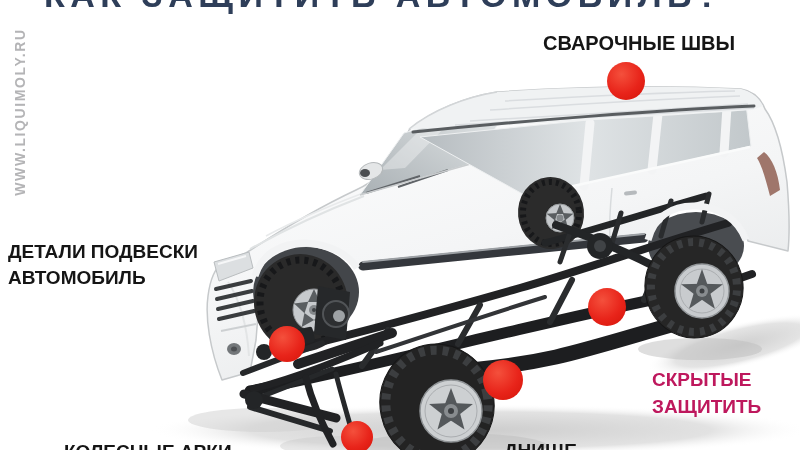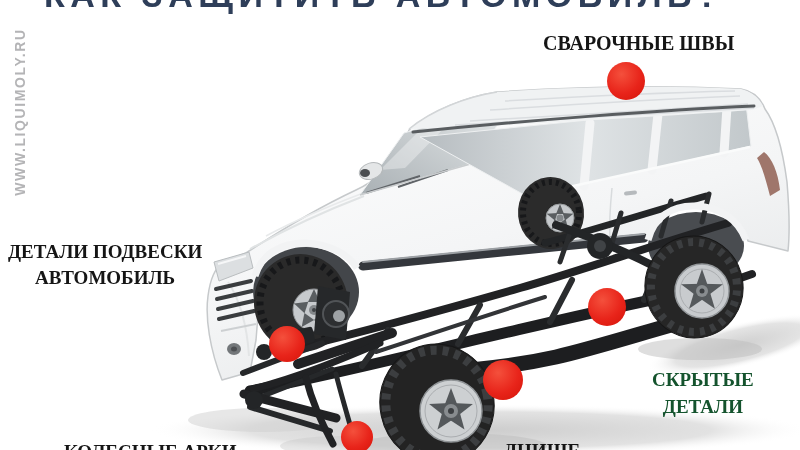--- a/index.html
+++ b/index.html
@@ -9,27 +9,27 @@
   }
   .car-svg{position:absolute;left:0;top:0;width:800px;height:450px;}
   .title{
     position:absolute;left:44px;top:-24px;font-size:34px;line-height:38px;
     font-weight:bold;letter-spacing:5.5px;white-space:nowrap;color:#2e3e59;
   }
   .watermark{
     position:absolute;left:20px;top:112px;transform:translate(-50%,-50%) rotate(-90deg);
     white-space:nowrap;font-size:14px;font-weight:bold;letter-spacing:1.6px;color:#b4b4b6;
   }
-  .lbl{position:absolute;color:#151515;font-weight:bold;white-space:nowrap;font-family:Liberation Serif, serif;}
+  .lbl{position:absolute;color:#151515;font-weight:bold;white-space:nowrap;}
   .lbl-weld{left:543px;top:32px;font-size:20px;}
   .lbl-susp{left:8px;top:239px;font-size:19px;line-height:26px;}
   .lbl-cav{left:652px;top:366px;font-size:19px;line-height:27px;}
   .lbl-arches{left:64px;top:441px;font-size:19px;}
   .lbl-bottom{left:504px;top:440px;font-size:19px;}
-  .lbl div{display:block;text-align:center;}
+  .lbl div{display:block;}
   #markers{position:absolute;left:0;top:0;width:800px;height:450px;pointer-events:none;}
   .dot{position:absolute;border-radius:50%;}
 </style>
 </head>
 <body>
 
 <div class="stage">
 
   <svg class="car-svg" viewBox="0 0 800 450" aria-hidden="true">
     <defs>
@@ -233,23 +233,23 @@
   <div class="title" style="color: rgb(46, 62, 89);">КАК ЗАЩИТИТЬ АВТОМОБИЛЬ?</div>
   <div class="watermark" style="color: rgb(180, 180, 182);">WWW.LIQUIMOLY.RU</div>
 
   <div class="lbl lbl-weld" style="color: rgb(21, 21, 21);">СВАРОЧНЫЕ ШВЫ</div>
 
   <div class="lbl lbl-susp" style="color: rgb(21, 21, 21);">
     <div>ДЕТАЛИ ПОДВЕСКИ</div>
     <div>АВТОМОБИЛЬ</div>
   </div>
 
-  <div class="lbl lbl-cav" style="color: #14532d;">
+  <div class="lbl lbl-cav" style="color: #be185d;">
     <div>СКРЫТЫЕ</div>
-    <div>ДЕТАЛИ</div>
+    <div>ЗАЩИТИТЬ</div>
   </div>
 
   <div class="lbl lbl-arches" style="color: rgb(21, 21, 21);">КОЛЕСНЫЕ АРКИ</div>
   <div class="lbl lbl-bottom" style="color: rgb(21, 21, 21);">ДНИЩЕ</div>
 
   <div id="markers">
       <div class="dot" style="left: 607px; top: 62px; height: 38px; width: 38px; background: radial-gradient(circle at 38% 32%, rgb(244, 80, 60) 0%, rgb(232, 36, 26) 55%, rgb(212, 20, 8) 100%);"></div>
       <div class="dot" style="left: 269px; top: 326px; height: 36px; width: 36px; background: radial-gradient(circle at 38% 32%, rgb(244, 80, 60) 0%, rgb(232, 36, 26) 55%, rgb(212, 20, 8) 100%);"></div>
       <div class="dot" style="left: 588px; top: 288px; height: 38px; width: 38px; background: radial-gradient(circle at 38% 32%, rgb(244, 80, 60) 0%, rgb(232, 36, 26) 55%, rgb(212, 20, 8) 100%);"></div>
       <div class="dot" style="left: 483px; top: 360px; height: 40px; width: 40px; background: radial-gradient(circle at 38% 32%, rgb(244, 80, 60) 0%, rgb(232, 36, 26) 55%, rgb(212, 20, 8) 100%);"></div>

